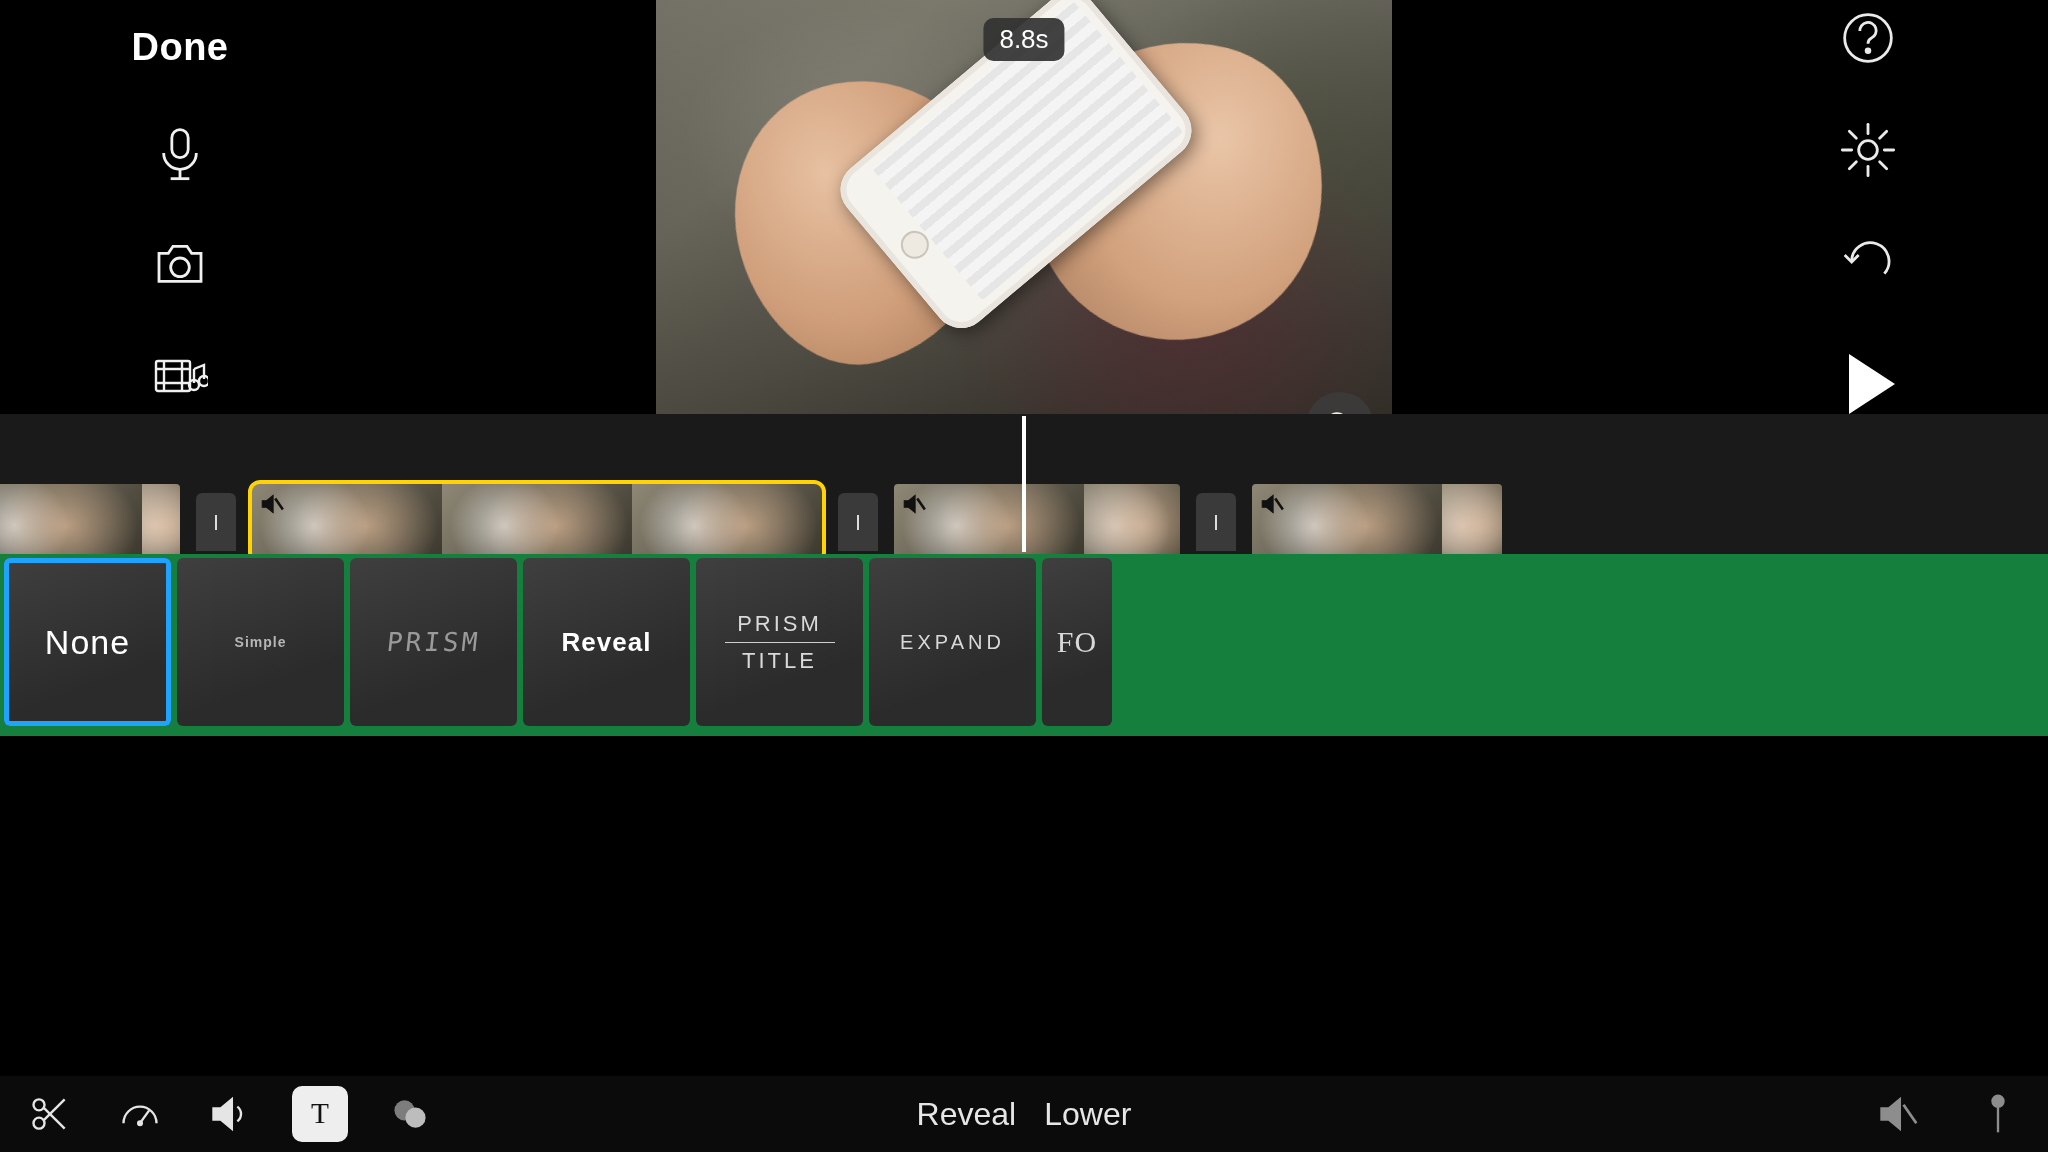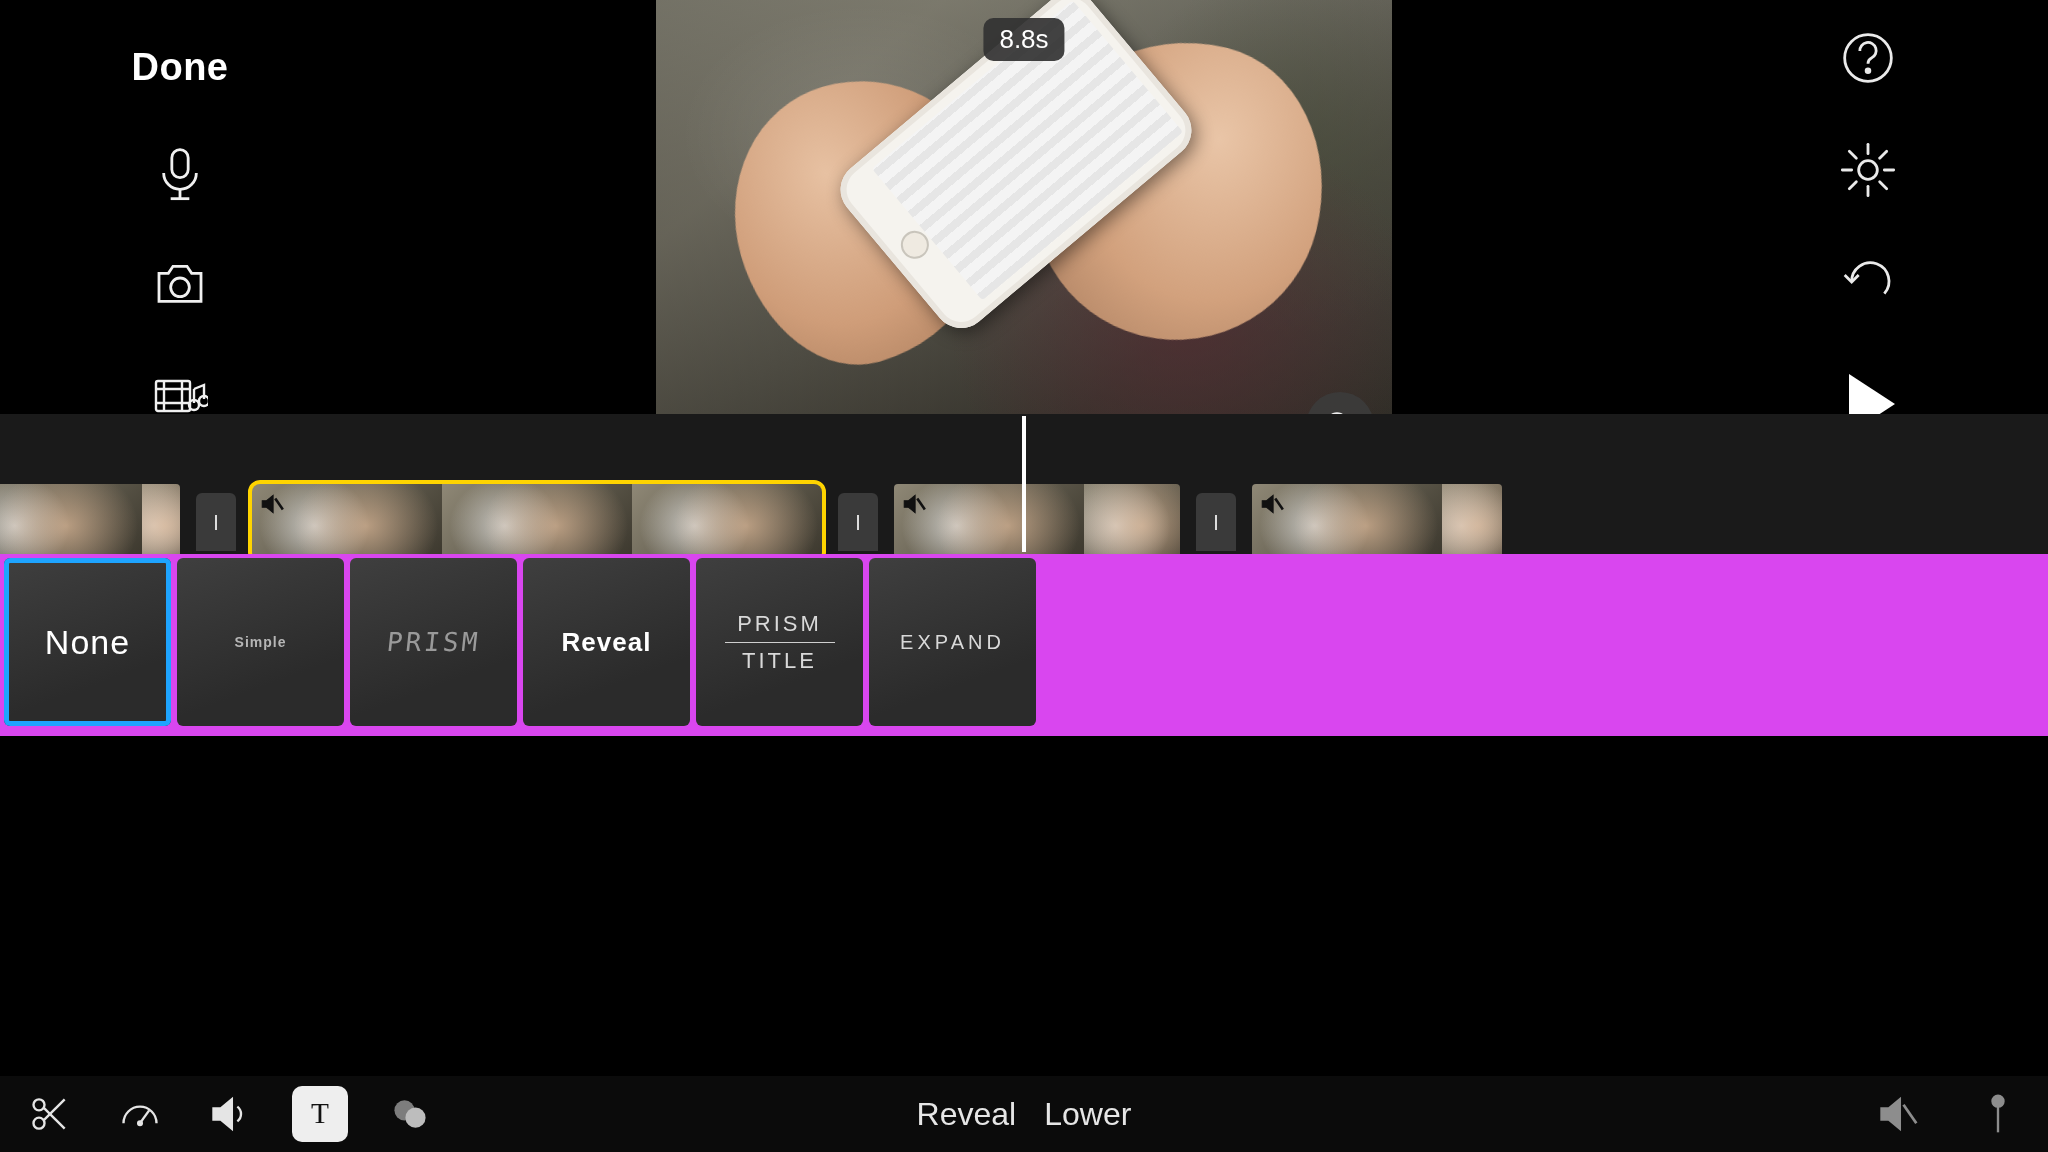--- a/index.html
+++ b/index.html
@@ -20,21 +20,20 @@
     height: 414px;
     display: flex;
   }
   .left-col, .right-col {
     width: 360px;
     display: flex;
     flex-direction: column;
     align-items: center;
     padding-top: 26px;
     gap: 56px;
-    margin-top: 20px;
   }
   .right-col { align-items: center; padding-top: 10px; gap: 56px; }
   .done-btn {
     font-size: 38px;
     font-weight: 600;
     color: #fff;
     letter-spacing: 0.5px;
   }
   .tool-icon {
     width: 56px; height: 56px;
@@ -178,21 +177,21 @@
   .clip-row{
     position:absolute; top:68px; left:-24px; right:0; height:80px;
     display:flex; align-items:center;
   }
 
   
   .titles-panel{
     position:absolute; top:554px; left:0; right:0; height:182px;
     display:flex; gap:6px; padding:4px 4px 0 4px;
     overflow:hidden;
-    background:#d946ef;
+    background:#15803d;
   }
   .title-card{
     width:167px; height:168px;
     background:linear-gradient(160deg,#3f3f3f,#2b2b2b 70%);
     border-radius:6px;
     color:#d9d9d9;
     display:flex; align-items:center; justify-content:center;
     font-size:26px;
     letter-spacing:1px;
     text-align:center;
@@ -407,20 +406,23 @@
   <div id="card-line" class="title-card">
     <span class="lbl">
       <span>PRISM</span>
       <span class="rule"></span>
       <span>TITLE</span>
     </span>
   </div>
   <div id="card-expand" class="title-card">
     <span class="lbl">EXPAND</span>
   </div>
+  <div id="card-focus" class="title-card">
+    <span class="lbl">FO</span>
+  </div>
 </div>
 
 <div class="bottom-bar">
   <div class="bb-icon">
     <svg viewBox="0 0 48 48">
         <circle cx="12" cy="14" r="6"></circle>
         <circle cx="12" cy="34" r="6"></circle>
         <line x1="17" y1="17" x2="40" y2="40"></line>
         <line x1="17" y1="31" x2="40" y2="8"></line>
       </svg>

